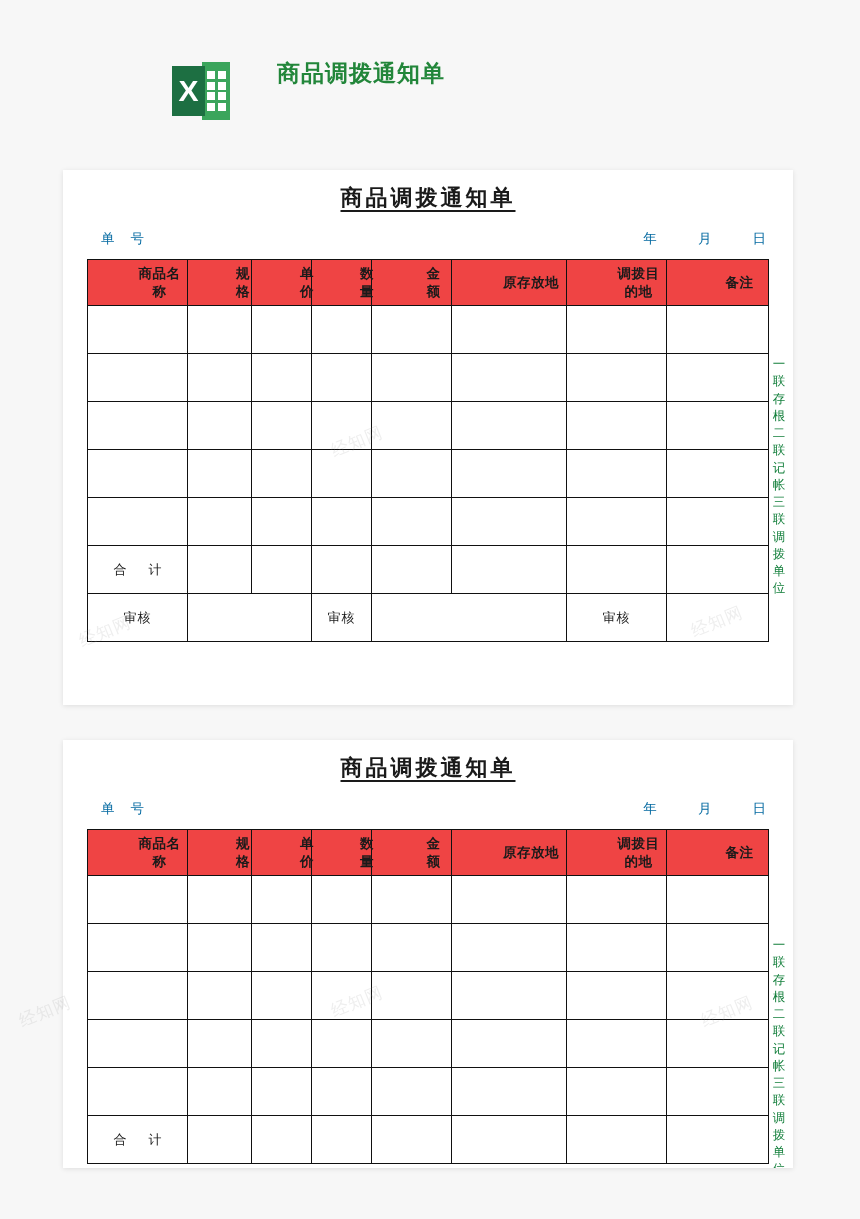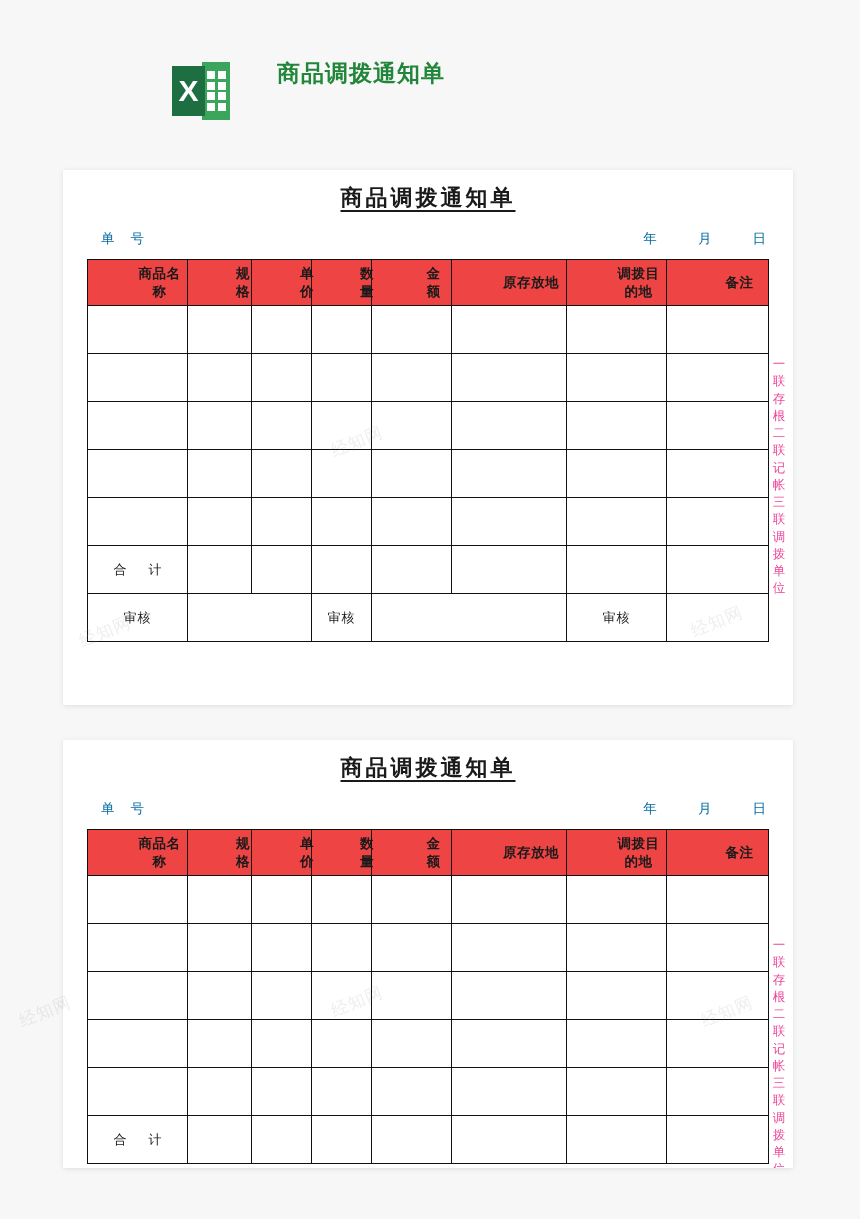--- a/index.html
+++ b/index.html
@@ -179,21 +179,21 @@
   }
 
   
   .side-note {
     position: absolute;
     right: 6px;
     width: 16px;
     font-family: "DejaVu Serif", "Liberation Serif", serif;
     font-size: 12.5px;
     line-height: 1.38;
-    color: #ec4899;
+    color: #15803d;
     text-align: center;
     word-break: break-all;
     letter-spacing: 0px;
   }
   #side-note-1 { top: 185px; }
   #side-note-2 { top: 196px; }
 
   
   .wm {
     position: absolute;

